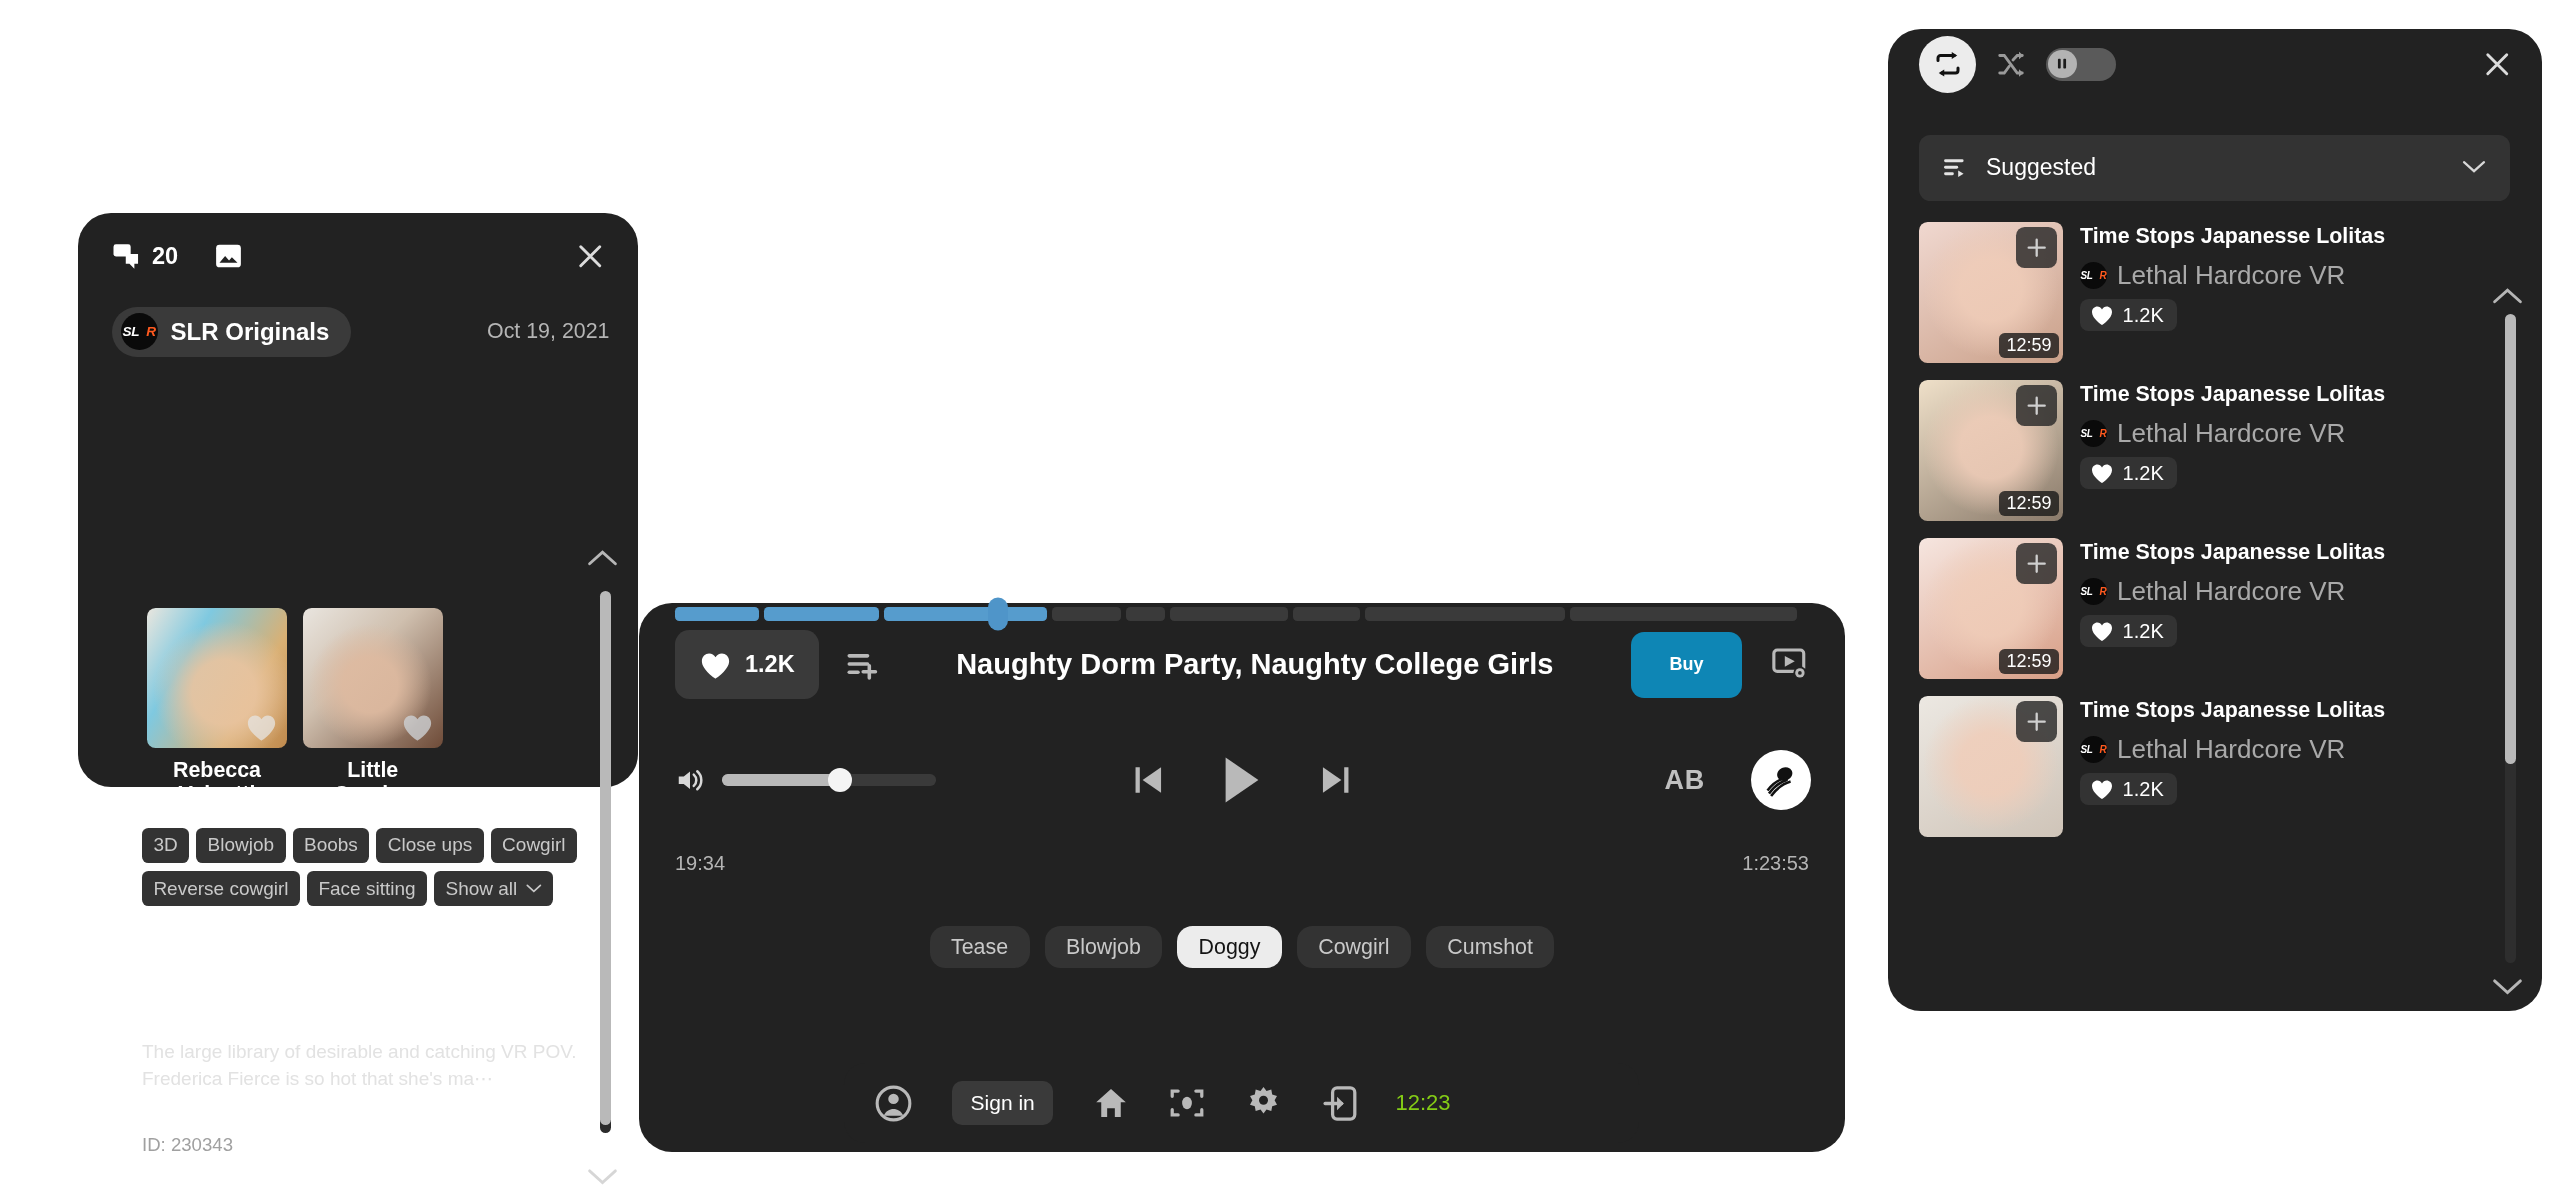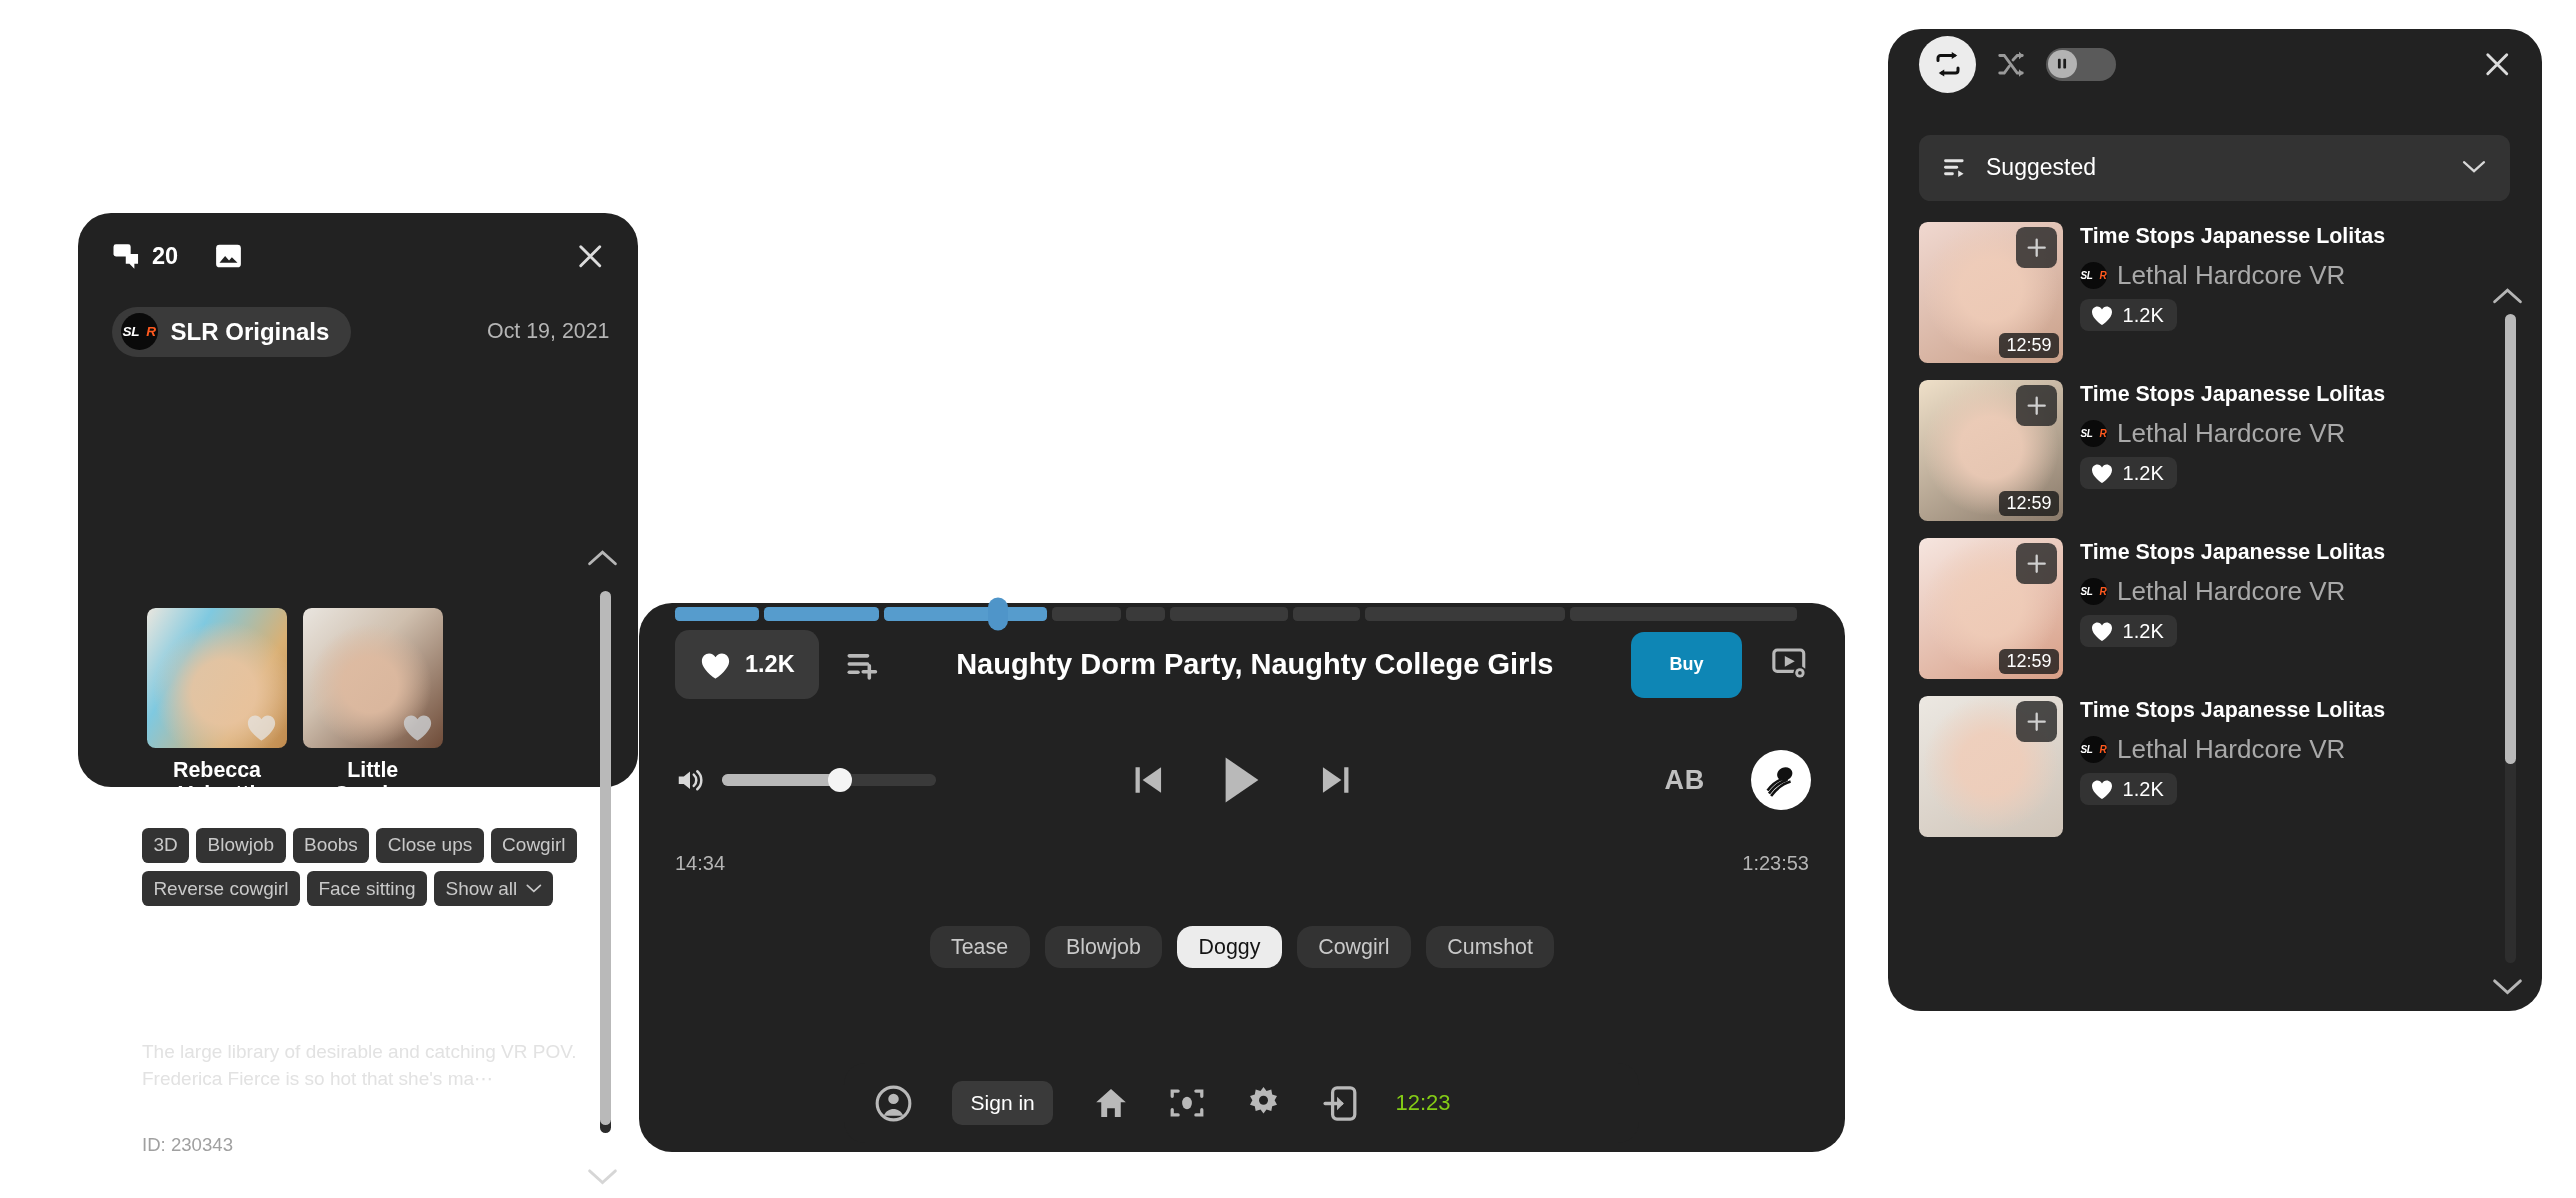--- a/index.html
+++ b/index.html
@@ -454,21 +454,21 @@
         <svg width="36" height="36" viewBox="0 0 24 24">
           <ellipse cx="14.5" cy="8" rx="5.2" ry="4.4" transform="rotate(-25 14.5 8)" fill="#111"></ellipse>
           <path d="M3 19c3-4 7-7 11-8" stroke="#111" stroke-width="1.7" fill="none"></path>
           <path d="M4 21c3.4-4.6 8-8 12.4-9.2" stroke="#111" stroke-width="1.7" fill="none"></path>
           <path d="M5.4 22.6c3.6-4.8 8.6-8.4 13-9.6" stroke="#111" stroke-width="1.7" fill="none"></path>
         </svg>
       </div>
     </div>
 
     <div class="time-row">
-      <span>14:34</span>
+      <span>19:34</span>
       <span>1:23:53</span>
     </div>
 
     <div class="seg-bar" id="seg-bar">
       <div class="seg done" style="flex: 0 0 7.4%;"></div>
         <div class="seg done" style="flex: 0 0 10.1%;"></div>
         <div class="seg done" style="flex: 0 0 14.4%;"></div>
         <div class="seg" style="flex: 0 0 6.1%;"></div>
         <div class="seg" style="flex: 0 0 3.4%;"></div>
         <div class="seg" style="flex: 0 0 10.4%;"></div>

